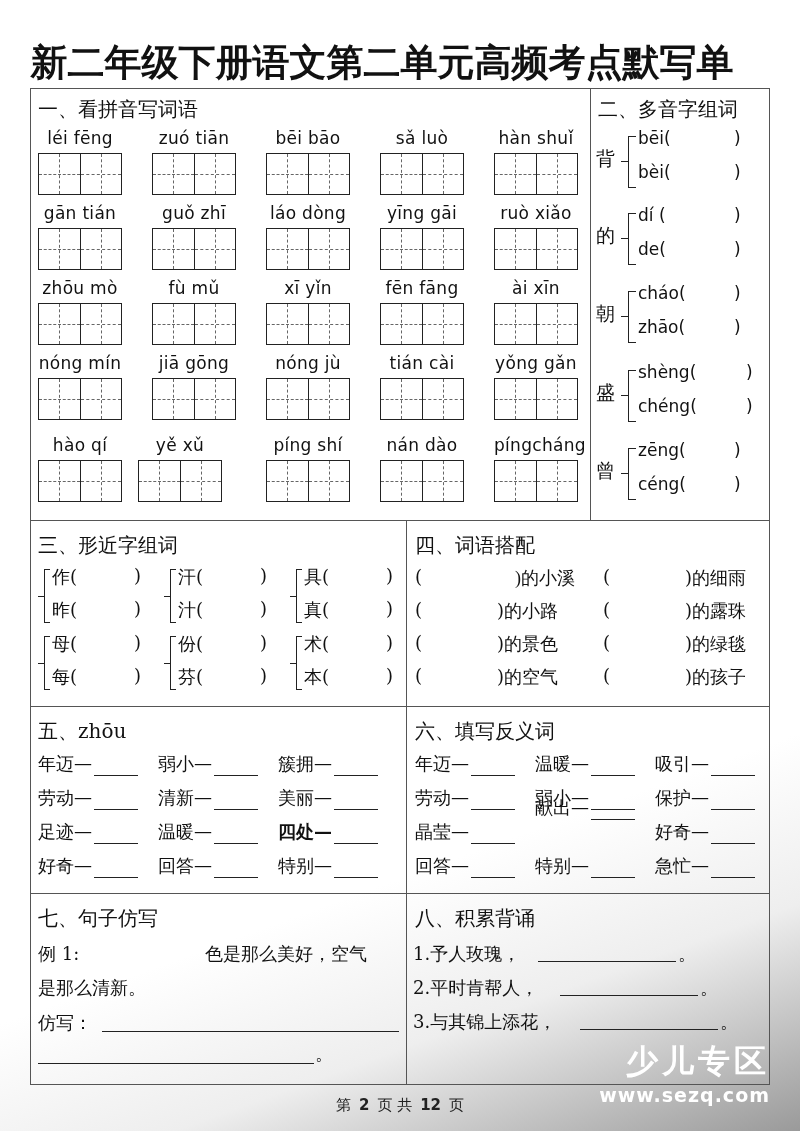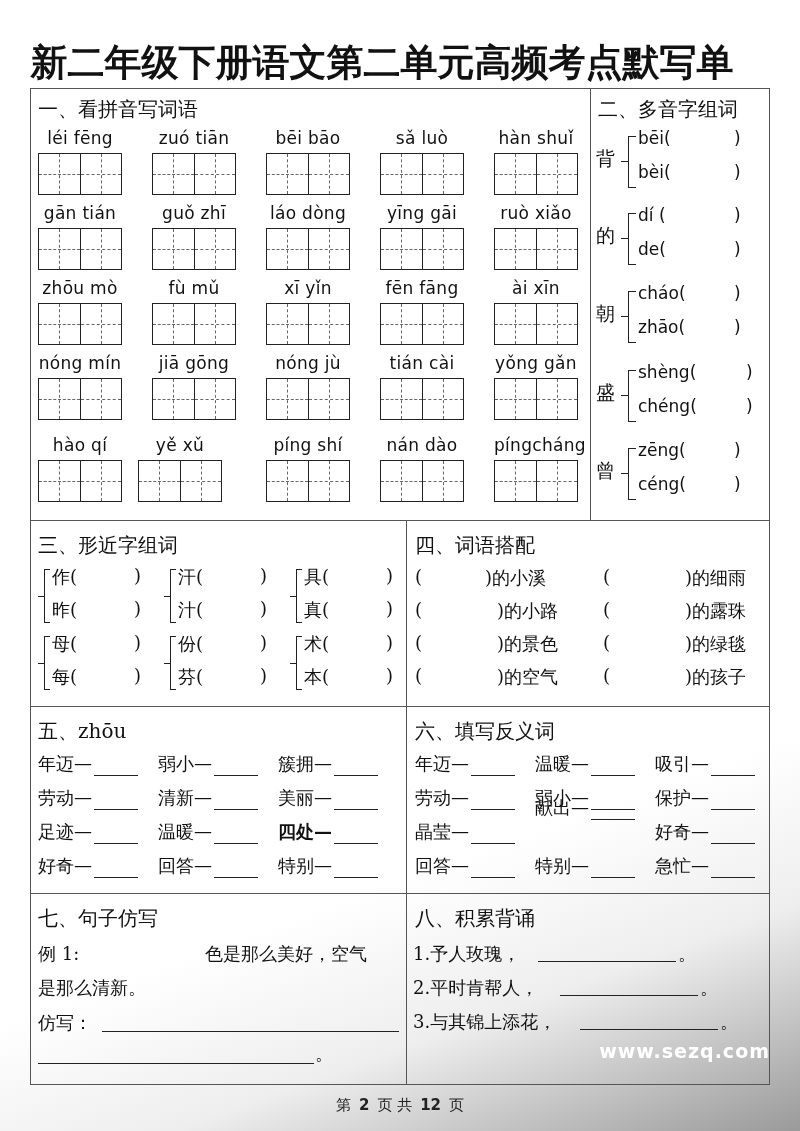--- a/index.html
+++ b/index.html
@@ -339,21 +339,21 @@
     <div class="sim-group" style="left: 290px; top: 632px;">
       <div class="sim-brace"></div>
       <div class="sim-line" style="top: 0px;"><span>术(</span><span class="close">)</span></div>
       <div class="sim-line" style="top: 33px;"><span>本(</span><span class="close">)</span></div>
     </div>
   </div>
 
 <div class="box" style="left:406px;top:520px;width:364px;height:187px;"></div>
 <div class="sec-title" style="left:415px;top:532px;font-family:Liberation Serif, serif;">四、词语搭配</div>
 <div id="s4">
-    <div class="match-row" style="left: 415px; top: 566px;"><span>(</span><span style="position: absolute; left: 70px;">)的小溪</span></div>
+    <div class="match-row" style="left: 415px; top: 566px;"><span>(</span><span style="position: absolute; left: 100px; font-family: Liberation Serif, serif;">)的小溪</span></div>
     <div class="match-row" style="left: 603px; top: 566px;"><span>(</span><span style="position: absolute; left: 82px;">)的细雨</span></div>
     <div class="match-row" style="left: 415px; top: 599px;"><span>(</span><span style="position: absolute; left: 82px;">)的小路</span></div>
     <div class="match-row" style="left: 603px; top: 599px;"><span>(</span><span style="position: absolute; left: 82px;">)的露珠</span></div>
     <div class="match-row" style="left: 415px; top: 632px;"><span>(</span><span style="position: absolute; left: 82px;">)的景色</span></div>
     <div class="match-row" style="left: 603px; top: 632px;"><span>(</span><span style="position: absolute; left: 82px;">)的绿毯</span></div>
     <div class="match-row" style="left: 415px; top: 665px;"><span>(</span><span style="position: absolute; left: 82px;">)的空气</span></div>
     <div class="match-row" style="left: 603px; top: 665px;"><span>(</span><span style="position: absolute; left: 82px;">)的孩子</span></div>
   </div>
 
 <div class="box" style="left:30px;top:706px;width:377px;height:188px;"></div>
@@ -412,14 +412,15 @@
     <div class="s8-line" style="left: 413px; top: 1010px;">3.与其锦上添花，</div>
     <div class="underline" style="left:580px;top:1008px;width:138px;height:22px;"></div>
     <div class="s8-line" style="left:720px;top:1010px;">。</div>
   </div>
 
 <div class="footer">
   <span>第</span><span style="font-family:'DejaVu Sans',sans-serif;font-weight:bold;">2</span><span>页 共</span><span style="font-family:'DejaVu Sans',sans-serif;font-weight:bold;">12</span><span>页</span>
 </div>
 
 <div class="watermark">
+  <div class="wm-cn">少儿专区</div>
   <div class="wm-url">www.sezq.com</div>
 </div>
 
 </body></html>

